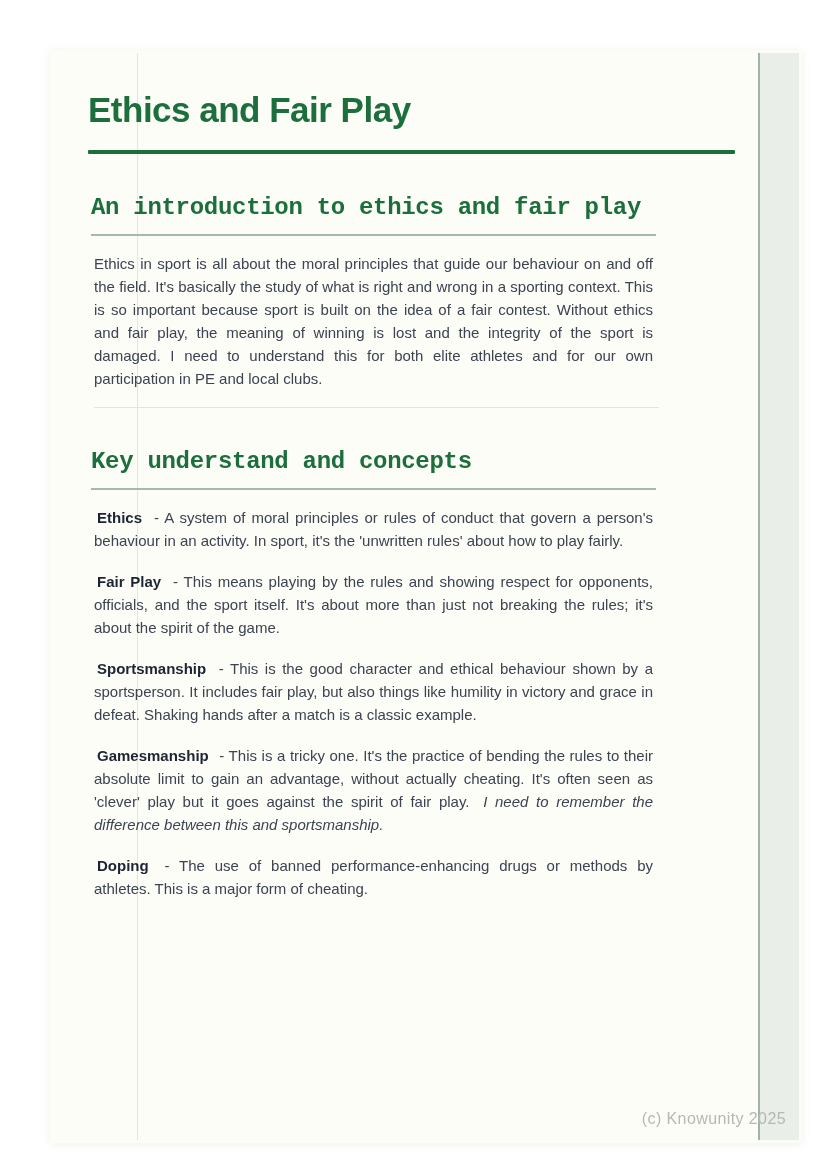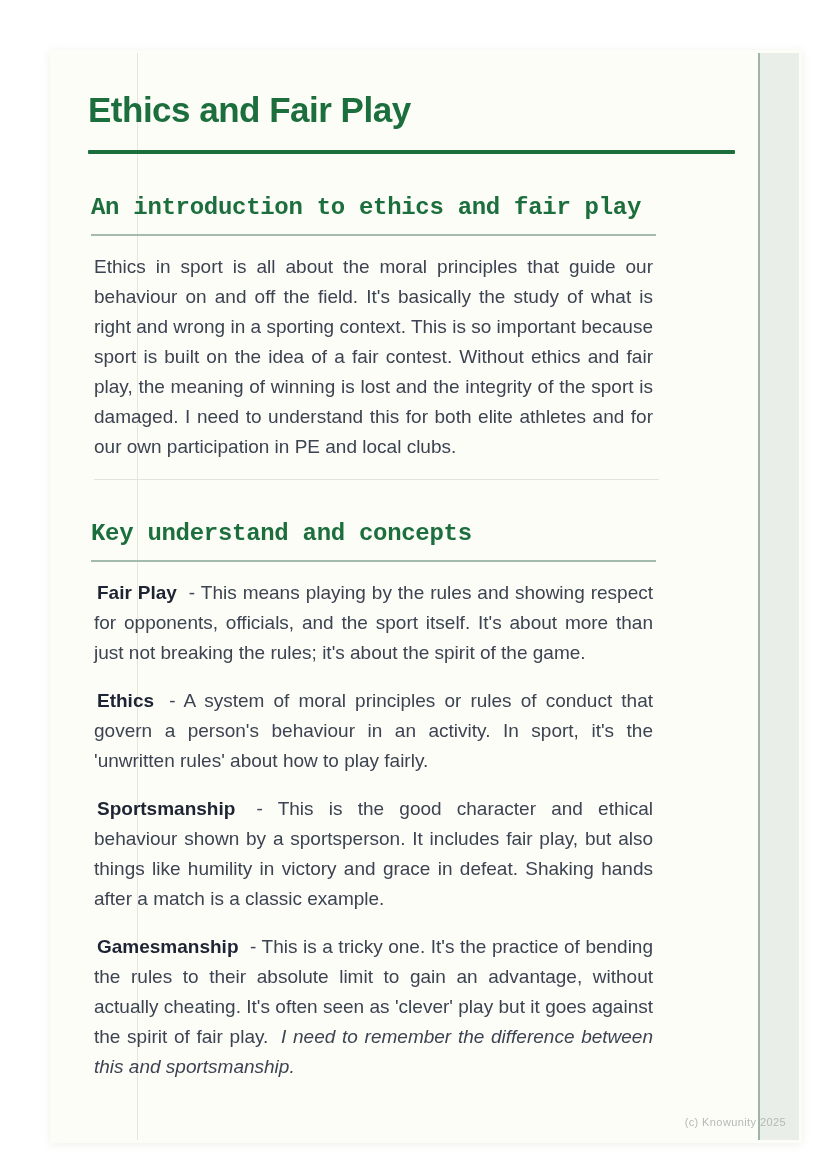--- a/index.html
+++ b/index.html
@@ -70,43 +70,43 @@
   .heading-underline {
     margin-top: 11px;
     width: 565px; height: 2px;
     background: #a4baac;
   }
 
   .body-col { width: 565px; }
 
   p.body-text {
     margin-top: 16px;
-    font-size: 19px;
-    line-height: 30px;
+    font-size: 15px;
+    line-height: 23px;
     color: #3c4351;
     text-align: justify;
   }
   p.body-text .term {
     font-weight: 700;
     color: #1d2433;
   }
   p.body-text em { font-style: italic; }
   p.def { margin-top: 18px; }
   p.def:first-of-type { margin-top: 16px; }
 
   .section-divider {
     margin-top: 17px;
     width: 565px; height: 1px;
     background: #e4e4df;
   }
 
   .footer-credit {
     position: absolute;
     right: 13px; bottom: 12px;
-    font-size: 11px;
+    font-size: 16px;
     letter-spacing: 0.4px;
     color: #b5b9b4;
     z-index: 3;
   }
 </style>
 </head>
 <body>
 
 <div class="page-wrap">
   <div class="card">
@@ -127,44 +127,49 @@
         </div>
       </section>
 
       <section>
         <h2 class="section-heading">Key understand and concepts</h2>
         <div class="heading-underline"></div>
 
         <div class="body-col">
 
           <p class="body-text def">
-            <b class="term">Fair Play</b>
-            <span>- This means playing by the rules and showing respect for opponents, officials, and the sport itself. It's about more than just not breaking the rules; it's about the spirit of the game.</span>
+            <b class="term">Ethics</b>
+            <span>- A system of moral principles or rules of conduct that govern a person's behaviour in an activity. In sport, it's the 'unwritten rules' about how to play fairly.</span>
             <em></em>
           </p>
 
           <p class="body-text def">
-            <b class="term">Ethics</b>
-            <span>- A system of moral principles or rules of conduct that govern a person's behaviour in an activity. In sport, it's the 'unwritten rules' about how to play fairly.</span>
+            <b class="term">Fair Play</b>
+            <span>- This means playing by the rules and showing respect for opponents, officials, and the sport itself. It's about more than just not breaking the rules; it's about the spirit of the game.</span>
             <em></em>
           </p>
 
           <p class="body-text def">
             <b class="term">Sportsmanship</b>
             <span>- This is the good character and ethical behaviour shown by a sportsperson. It includes fair play, but also things like humility in victory and grace in defeat. Shaking hands after a match is a classic example.</span>
             <em></em>
           </p>
 
           <p class="body-text def">
             <b class="term">Gamesmanship</b>
             <span>- This is a tricky one. It's the practice of bending the rules to their absolute limit to gain an advantage, without actually cheating. It's often seen as 'clever' play but it goes against the spirit of fair play.</span>
             <em>I need to remember the difference between this and sportsmanship.</em>
           </p>
 
 
+          <p class="body-text def">
+            <b class="term">Doping</b>
+            <span>- The use of banned performance-enhancing drugs or methods by athletes. This is a major form of cheating.</span>
+            <em></em>
+          </p>
 
         </div>
       </section>
     </div>
 
     <div class="footer-credit">(c) Knowunity 2025</div>
   </div>
 </div>
 
 </body></html>

